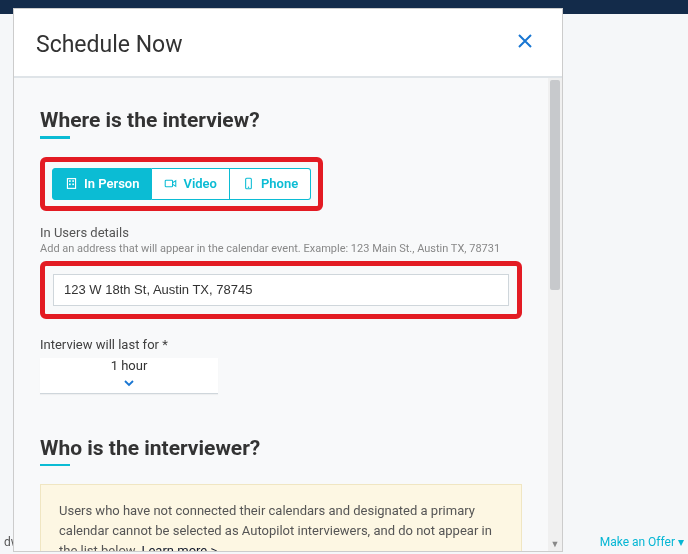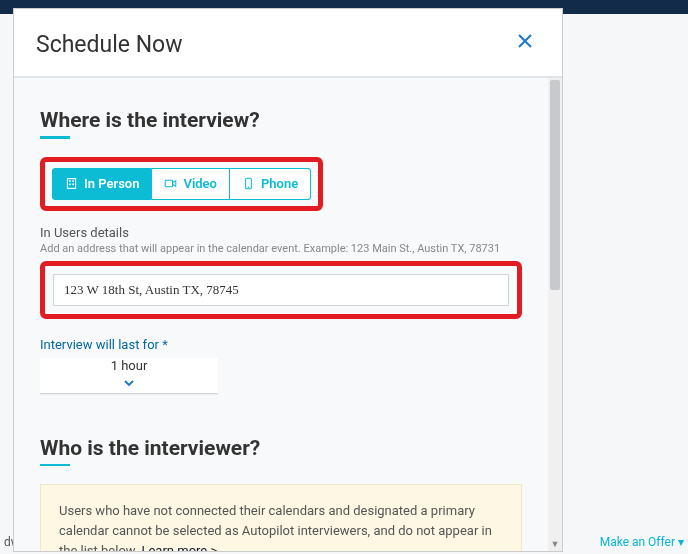--- a/index.html
+++ b/index.html
@@ -70,23 +70,23 @@
   .seg.active { background:#0bbcd4; color:#fff; }
   .seg svg { width:13px; height:13px; }
   .field-label { font-size:13px; color:#555; }
   .field-help { font-size:11px; color:#888; margin-top:2px; margin-bottom:6px; }
   .highlight-box-2 {
     border:5px solid #e31b23; border-radius:6px;
     padding:8px 8px; margin-bottom:18px;
   }
   .text-input {
     width:100%; height:32px; border:1px solid #cfd6db; background:#fff;
-    font-size:13px; padding:0 10px; color:#333;font-family:Liberation Serif, serif;
-  }
-  .req-label { font-size:13px; color:#0369a1; margin-bottom:6px; }
+    font-size:13px; padding:0 10px; color:#333;
+  }
+  .req-label { font-size:13px; color:#404040; margin-bottom:6px; }
   .select-wrap {
     width:178px; height:36px; border-bottom:1px solid #cfd6db; background:#fff;
     display:flex; align-items:center; justify-content:space-between;
     padding:0 12px; font-size:13px; color:#333; cursor:pointer;
     box-shadow: 0 1px 1px rgba(0,0,0,0.04);
     flex-direction: column;
   }
   .chev { color:#1976d2; }
   .spacer-lg { height:42px; }
   .notice {

